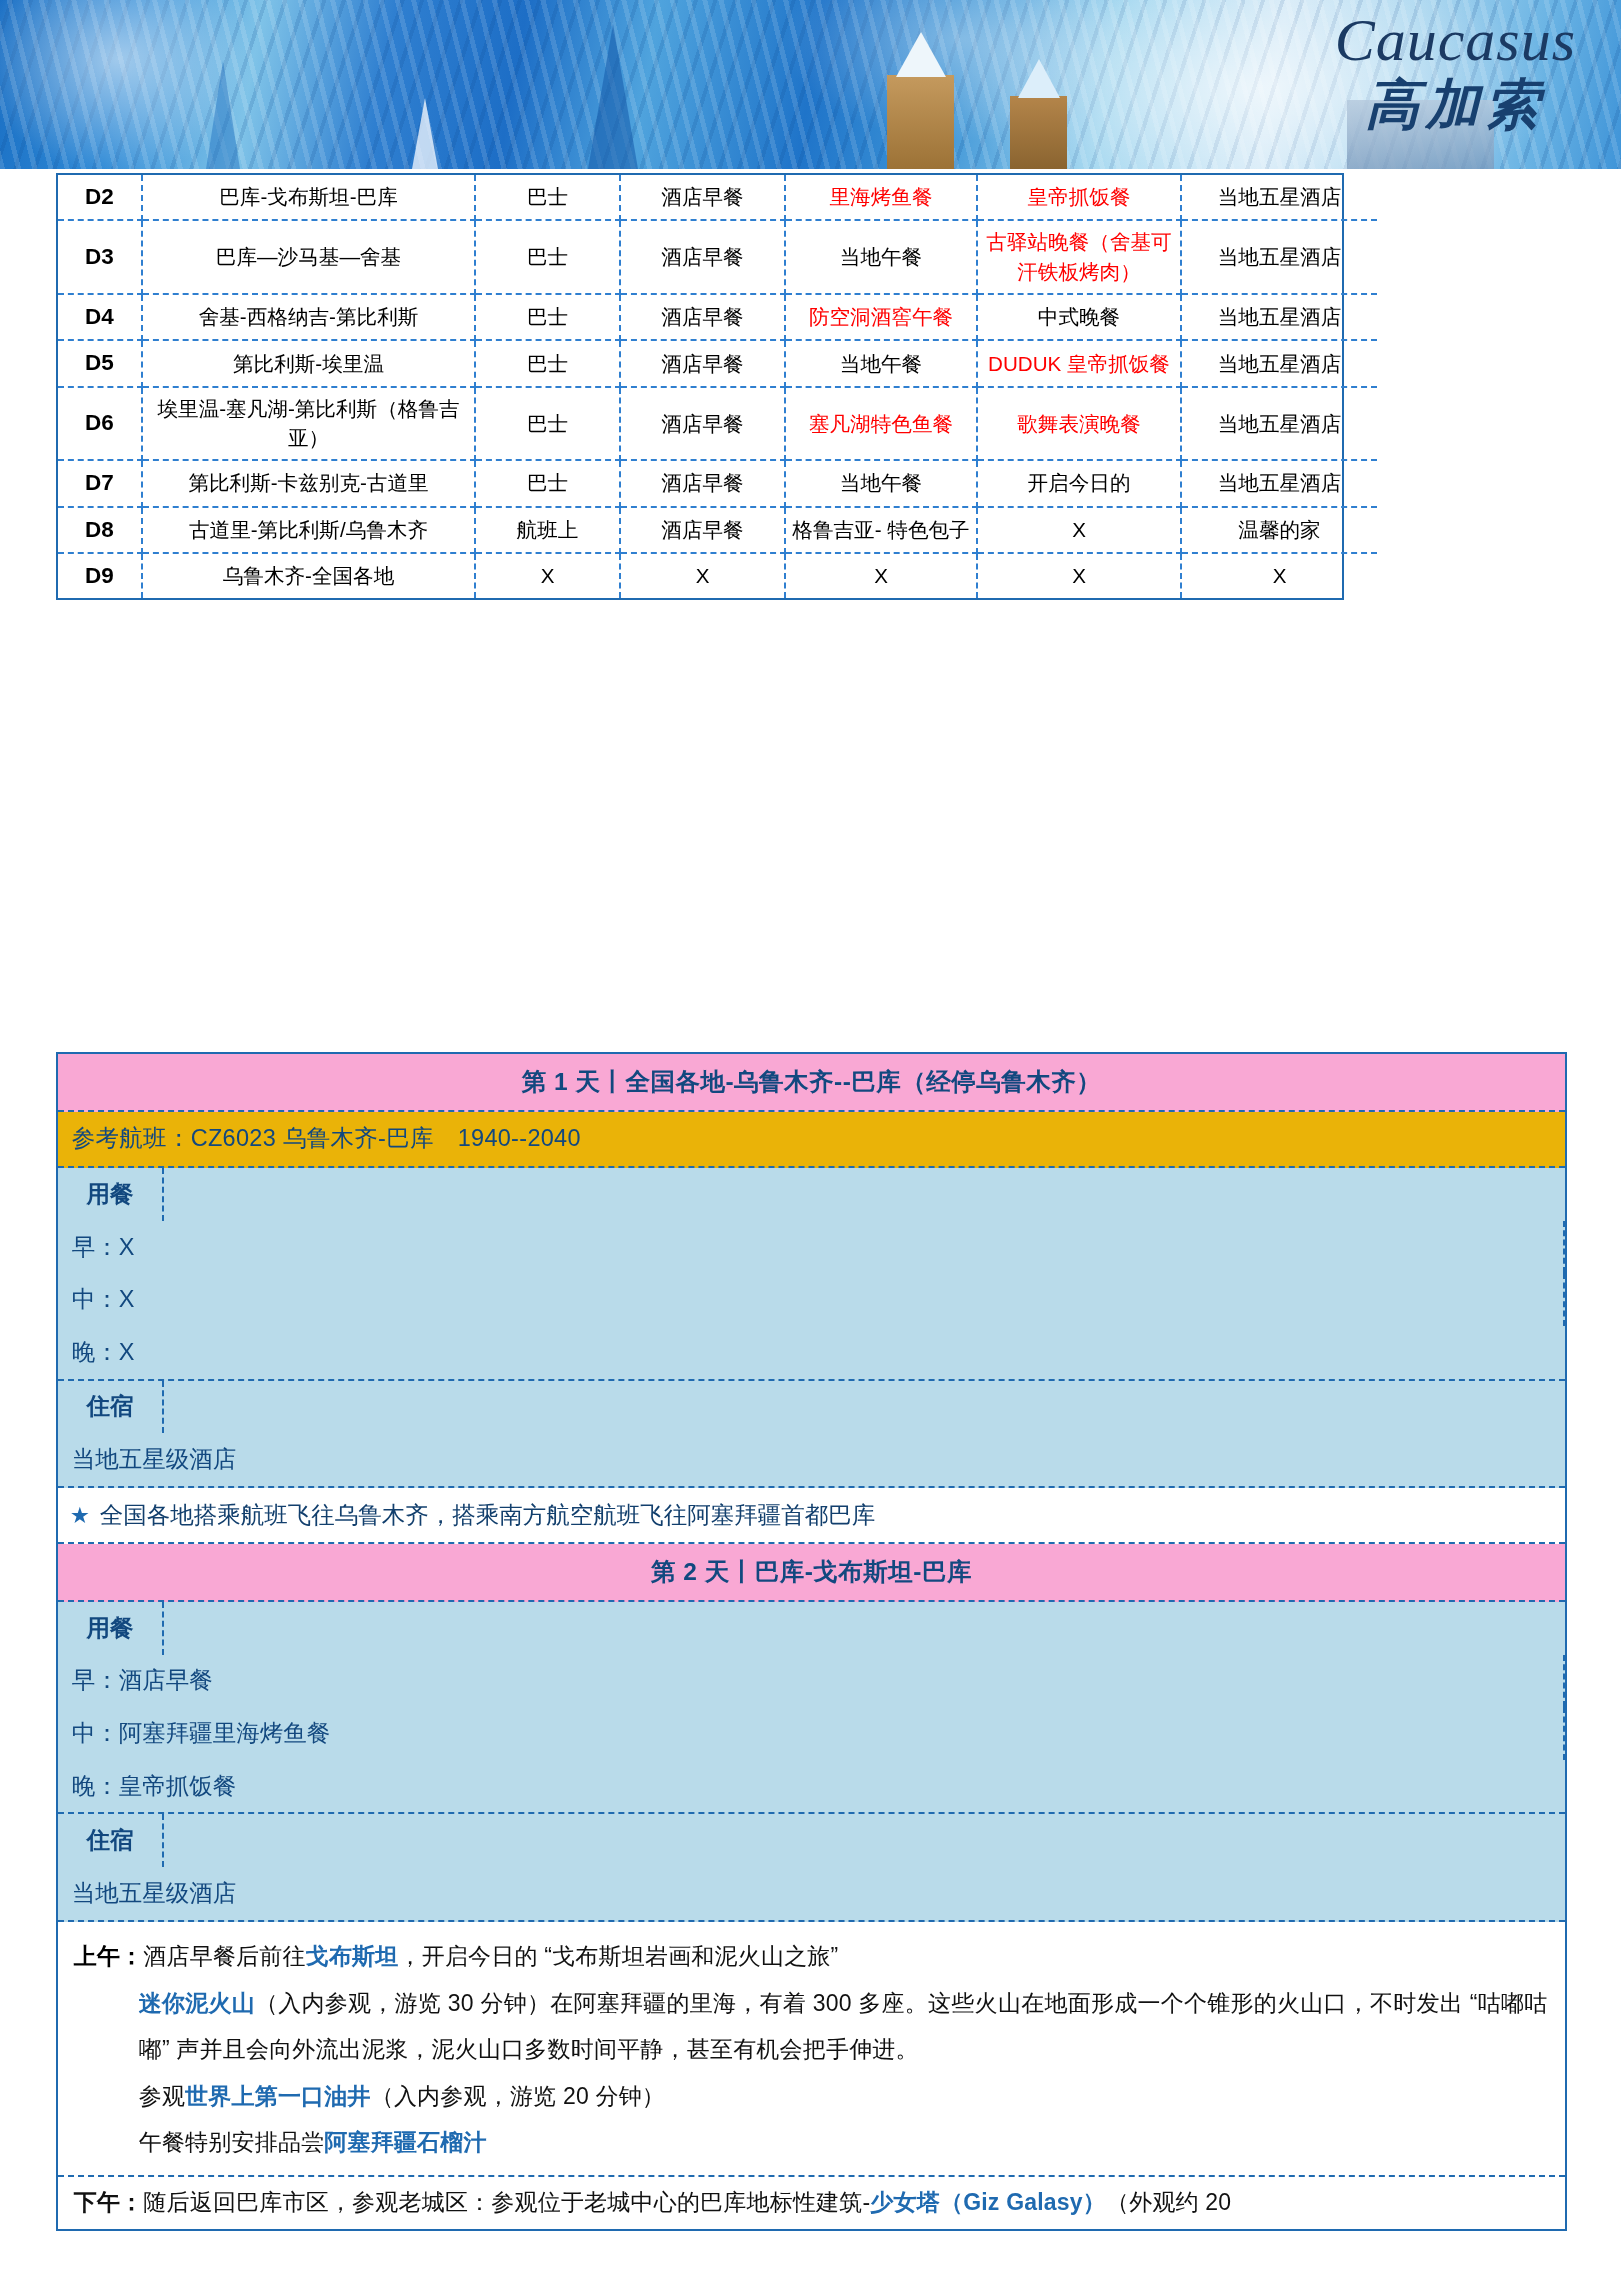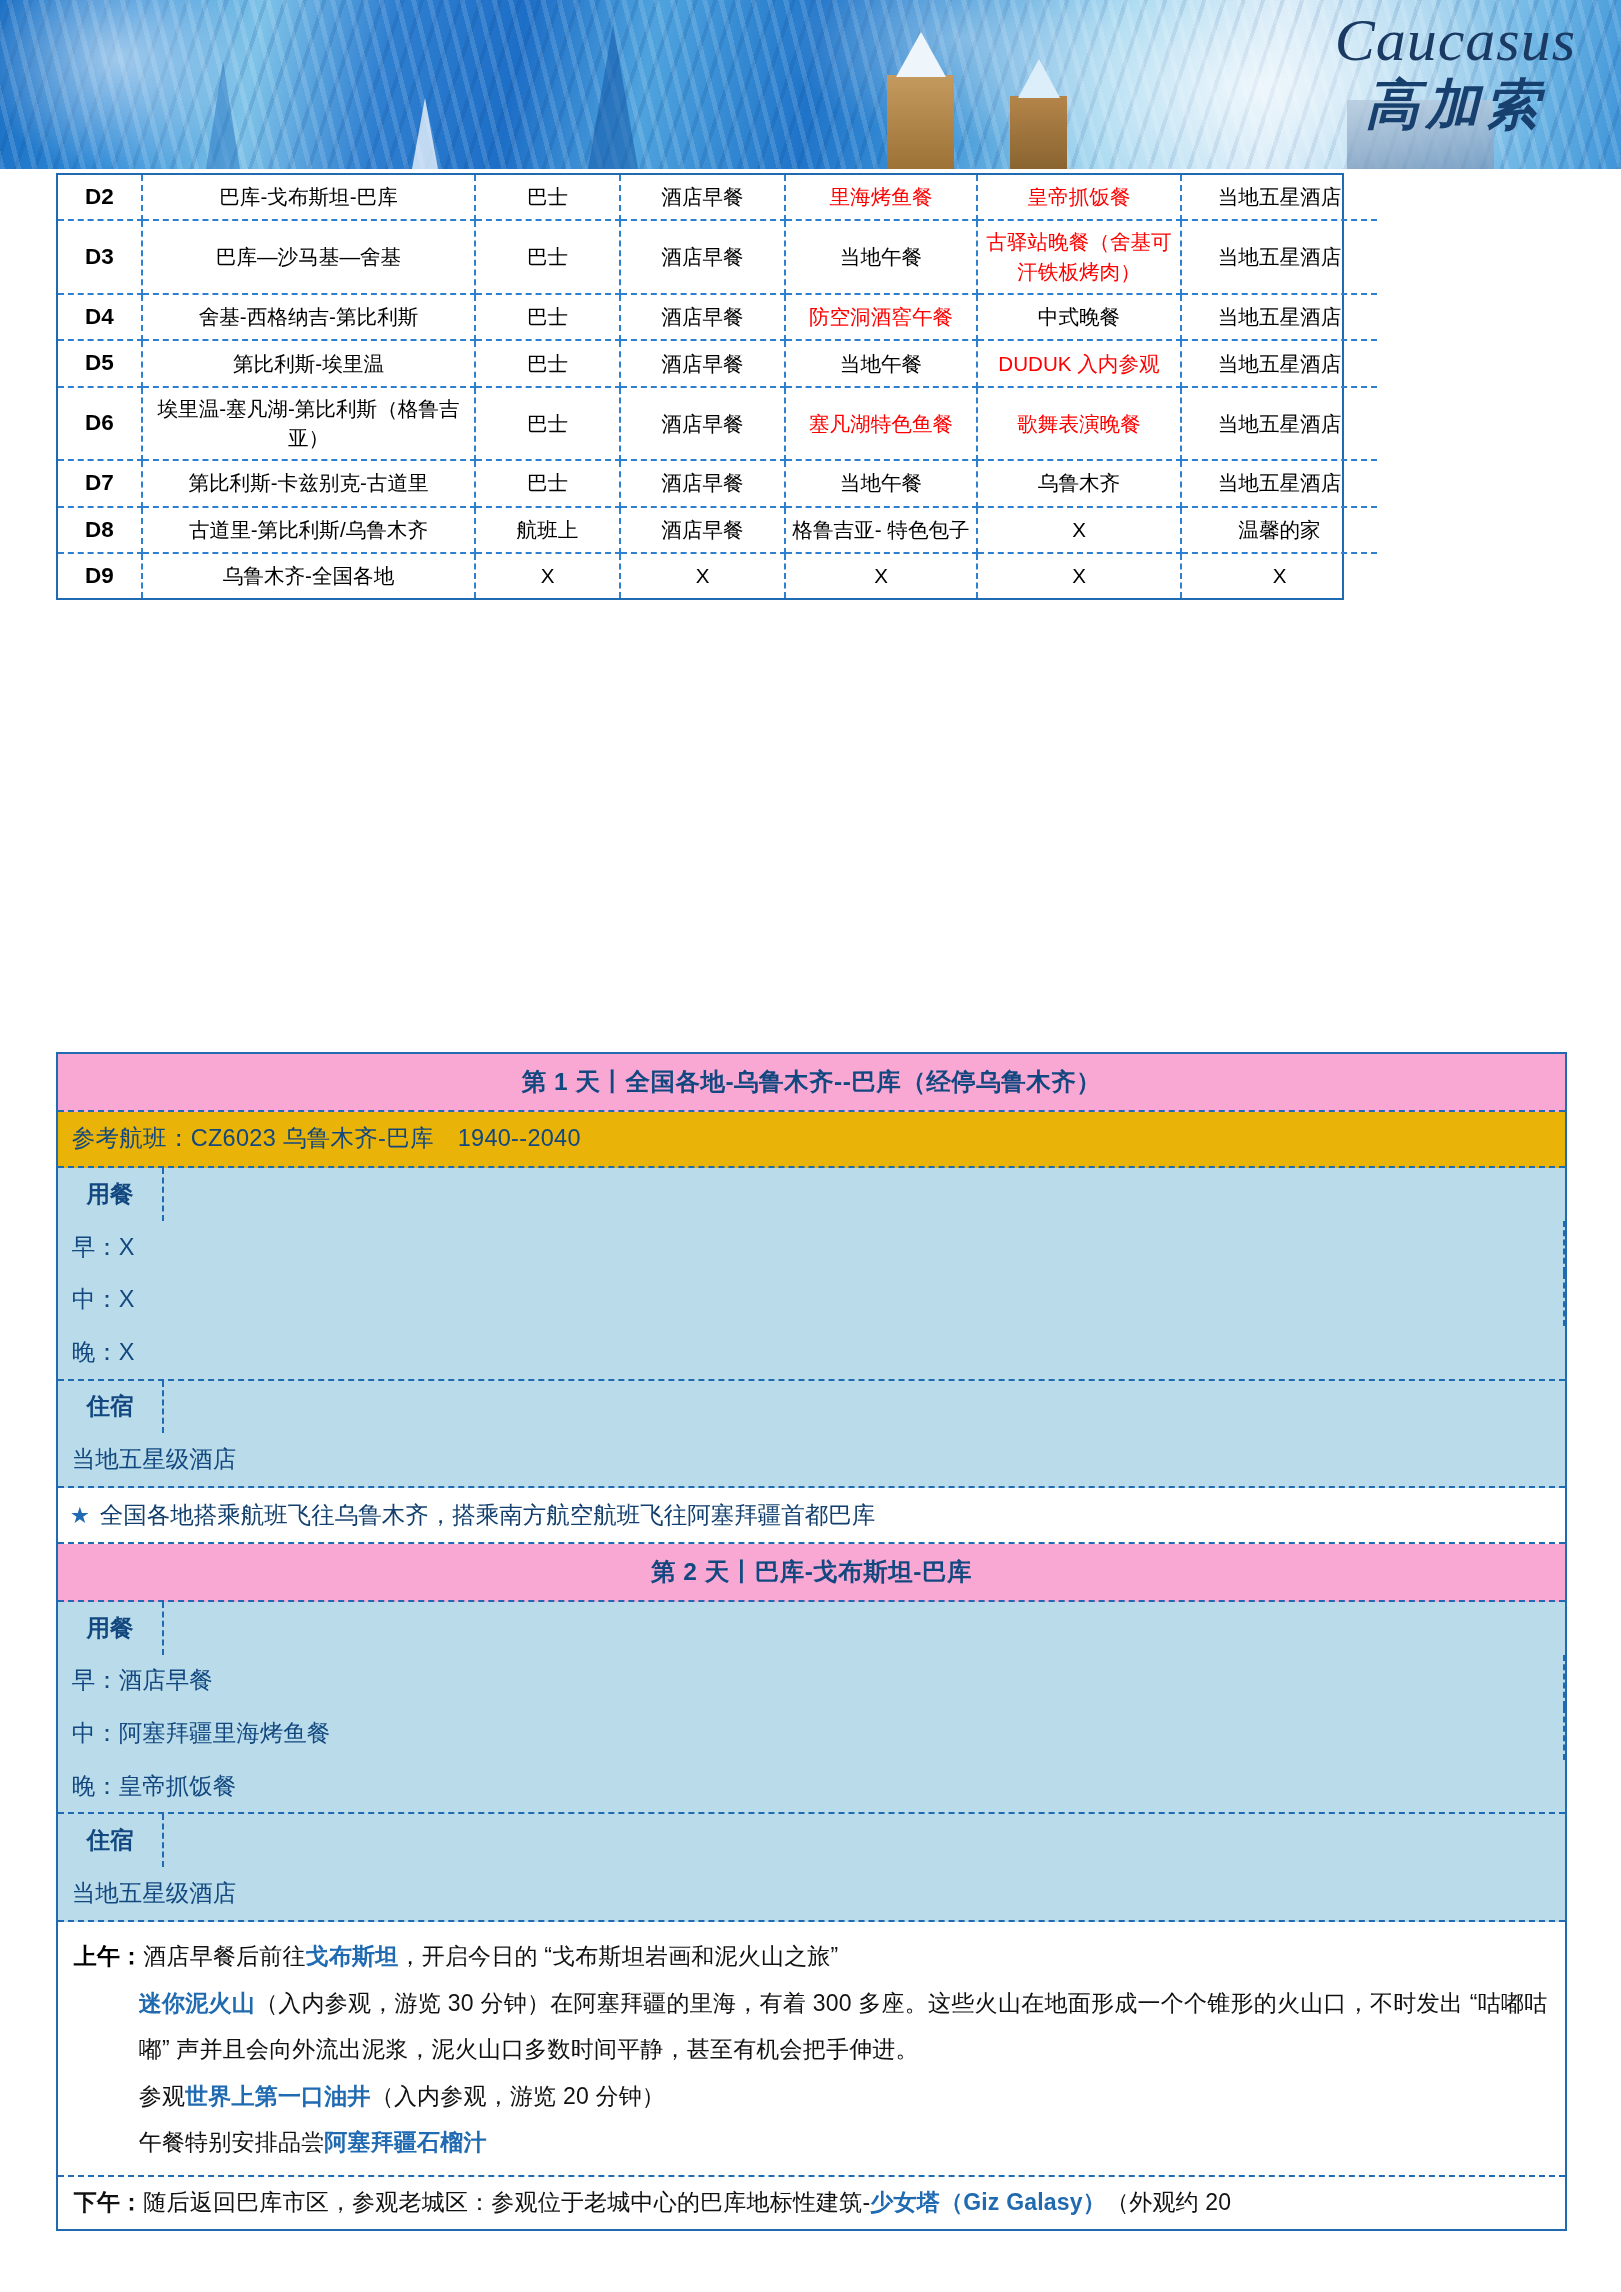--- a/index.html
+++ b/index.html
@@ -304,39 +304,39 @@
           <td class="red">防空洞酒窖午餐</td>
           <td>中式晚餐</td>
           <td>当地五星酒店</td>
         </tr>
         <tr>
           <td class="day">D5</td>
           <td>第比利斯-埃里温</td>
           <td>巴士</td>
           <td>酒店早餐</td>
           <td>当地午餐</td>
-          <td class="red">DUDUK 入内参观</td>
+          <td class="red">DUDUK 皇帝抓饭餐</td>
           <td>当地五星酒店</td>
         </tr>
         <tr>
           <td class="day">D6</td>
           <td>埃里温-塞凡湖-第比利斯（格鲁吉亚）</td>
           <td>巴士</td>
           <td>酒店早餐</td>
           <td class="red">塞凡湖特色鱼餐</td>
           <td class="red">歌舞表演晚餐</td>
           <td>当地五星酒店</td>
         </tr>
         <tr>
           <td class="day">D7</td>
           <td>第比利斯-卡兹别克-古道里</td>
           <td>巴士</td>
           <td>酒店早餐</td>
           <td>当地午餐</td>
-          <td>乌鲁木齐</td>
+          <td>开启今日的</td>
           <td>当地五星酒店</td>
         </tr>
         <tr>
           <td class="day">D8</td>
           <td>古道里-第比利斯/乌鲁木齐</td>
           <td>航班上</td>
           <td>酒店早餐</td>
           <td>格鲁吉亚- 特色包子</td>
           <td>X</td>
           <td>温馨的家</td>

